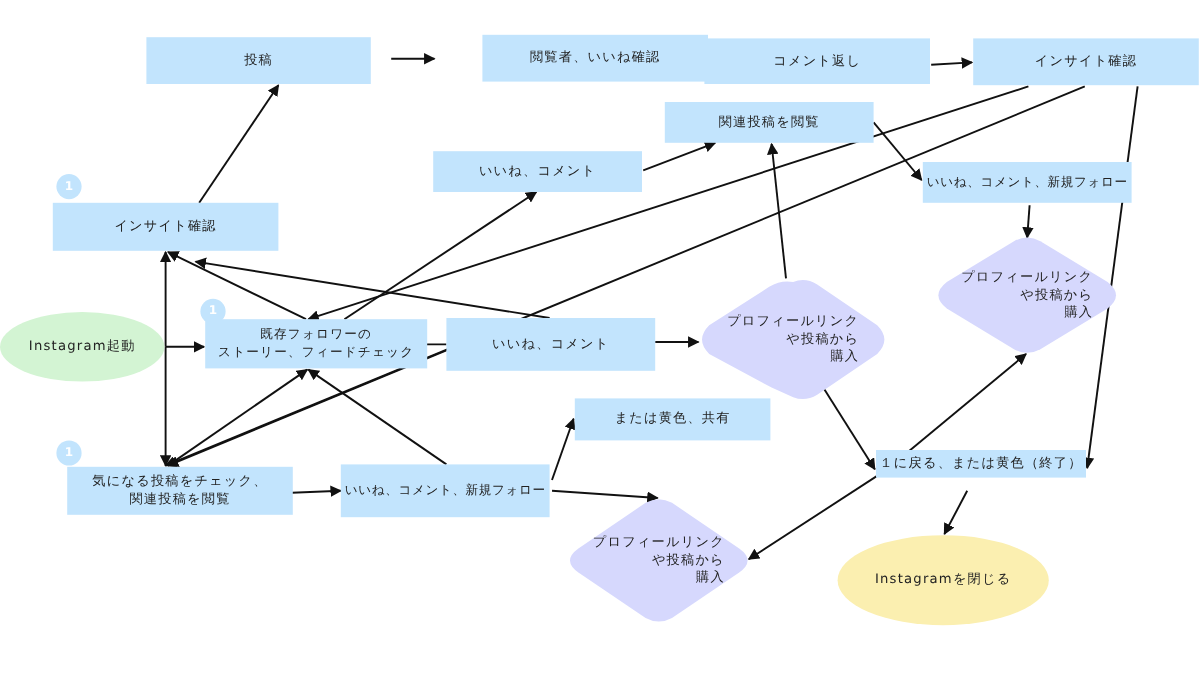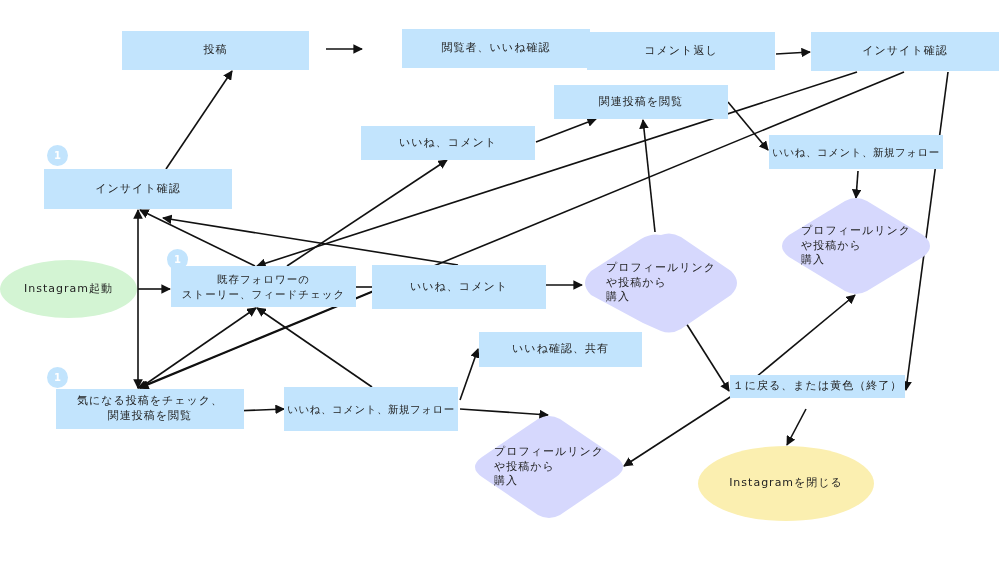--- a/index.html
+++ b/index.html
@@ -6,21 +6,21 @@
     body { width: 1000px; height: 563px; position: relative; overflow: hidden;
            font-family: "DejaVu Sans", "Liberation Sans", sans-serif; color: #222; }
     .node { position: absolute; display: flex; align-items: center; justify-content: center;
             text-align: center; font-size: 11px; line-height: 1.35; letter-spacing: 1px;
             white-space: pre-line; box-sizing: border-box; }
     .box { background: #c2e4fd; }
     .ellipse { border-radius: 50%; }
     .diamond-wrap { position: absolute; }
     .diamond-wrap svg { position: absolute; left: 0; top: 0; }
     .diamond-text { position: absolute; left: 0; top: 0; width: 100%; height: 100%;
-                    display: flex; align-items: center; justify-content: center; text-align: left;
+                    display: flex; align-items: center; justify-content: center; text-align: right;
                     font-size: 11px; line-height: 1.35; letter-spacing: 1px; white-space: pre-line; }
     .badge { position: absolute; width: 21px; height: 21px; border-radius: 50%;
              background: #c2e4fd; color: #fff; font-size: 10px; font-weight: bold;
              display: flex; align-items: center; justify-content: center; }
     #edges { position: absolute; left: 0; top: 0; }
   </style>
 </head>
 <body>
 
 <svg id="edges" width="1000" height="563">
@@ -156,21 +156,21 @@
   <span>1</span>
 </div>
 <div class="node box" style="left:44px; top:389px; width:188px; height:40px;margin-left:12px;">
   <span>気になる投稿をチェック、
 関連投稿を閲覧</span>
 </div>
 <div class="node box" style="left:284px; top:387px; width:174px; height:44px; font-size:10.5px; letter-spacing:0.5px;">
   <span>いいね、コメント、新規フォロー</span>
 </div>
 <div class="node box" style="left:479px; top:332px; width:163px; height:35px;">
-  <span>いいね確認、共有</span>
+  <span>または黄色、共有</span>
 </div>
 <div class="node box" style="left:730px; top:375px; width:175px; height:23px;">
   <span>１に戻る、または黄色（終了）</span>
 </div>
 
 <div class="node ellipse" style="left:698px; top:446px; width:176px; height:75px; background:#fbefb0;">
   <span>Instagramを閉じる</span>
 </div>
 
 </body></html>

